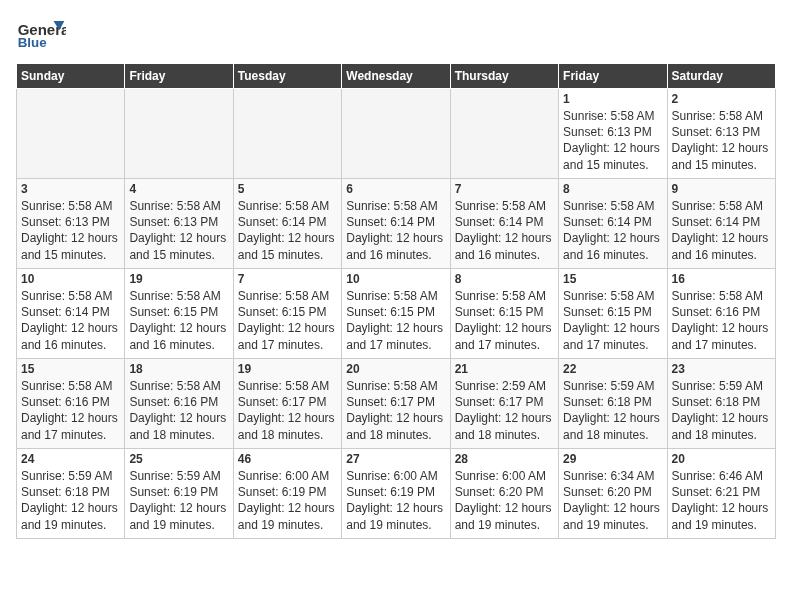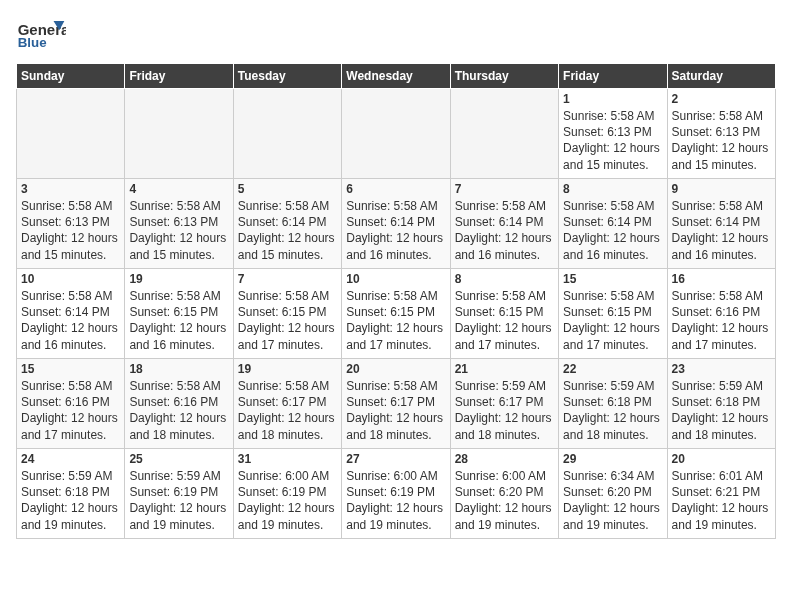--- a/index.html
+++ b/index.html
@@ -259,21 +259,21 @@
 Daylight: 12 hours and 18 minutes.</div>
         </td>
         <td>
           <span class="day-num">20</span>
           <div class="day-info">Sunrise: 5:58 AM
 Sunset: 6:17 PM
 Daylight: 12 hours and 18 minutes.</div>
         </td>
         <td>
           <span class="day-num">21</span>
-          <div class="day-info">Sunrise: 5:59 AM
+          <div class="day-info">Sunrise: 2:59 AM
 Sunset: 6:17 PM
 Daylight: 12 hours and 18 minutes.</div>
         </td>
         <td>
           <span class="day-num">22</span>
           <div class="day-info">Sunrise: 5:59 AM
 Sunset: 6:18 PM
 Daylight: 12 hours and 18 minutes.</div>
         </td>
         <td>
@@ -290,21 +290,21 @@
 Sunset: 6:18 PM
 Daylight: 12 hours and 19 minutes.</div>
         </td>
         <td>
           <span class="day-num">25</span>
           <div class="day-info">Sunrise: 5:59 AM
 Sunset: 6:19 PM
 Daylight: 12 hours and 19 minutes.</div>
         </td>
         <td>
-          <span class="day-num">31</span>
+          <span class="day-num">46</span>
           <div class="day-info">Sunrise: 6:00 AM
 Sunset: 6:19 PM
 Daylight: 12 hours and 19 minutes.</div>
         </td>
         <td>
           <span class="day-num">27</span>
           <div class="day-info">Sunrise: 6:00 AM
 Sunset: 6:19 PM
 Daylight: 12 hours and 19 minutes.</div>
         </td>
@@ -315,19 +315,19 @@
 Daylight: 12 hours and 19 minutes.</div>
         </td>
         <td>
           <span class="day-num">29</span>
           <div class="day-info">Sunrise: 6:34 AM
 Sunset: 6:20 PM
 Daylight: 12 hours and 19 minutes.</div>
         </td>
         <td>
           <span class="day-num">20</span>
-          <div class="day-info">Sunrise: 6:01 AM
+          <div class="day-info">Sunrise: 6:46 AM
 Sunset: 6:21 PM
 Daylight: 12 hours and 19 minutes.</div>
         </td>
       </tr>
     </tbody>
 </table>
 
 </body></html>

